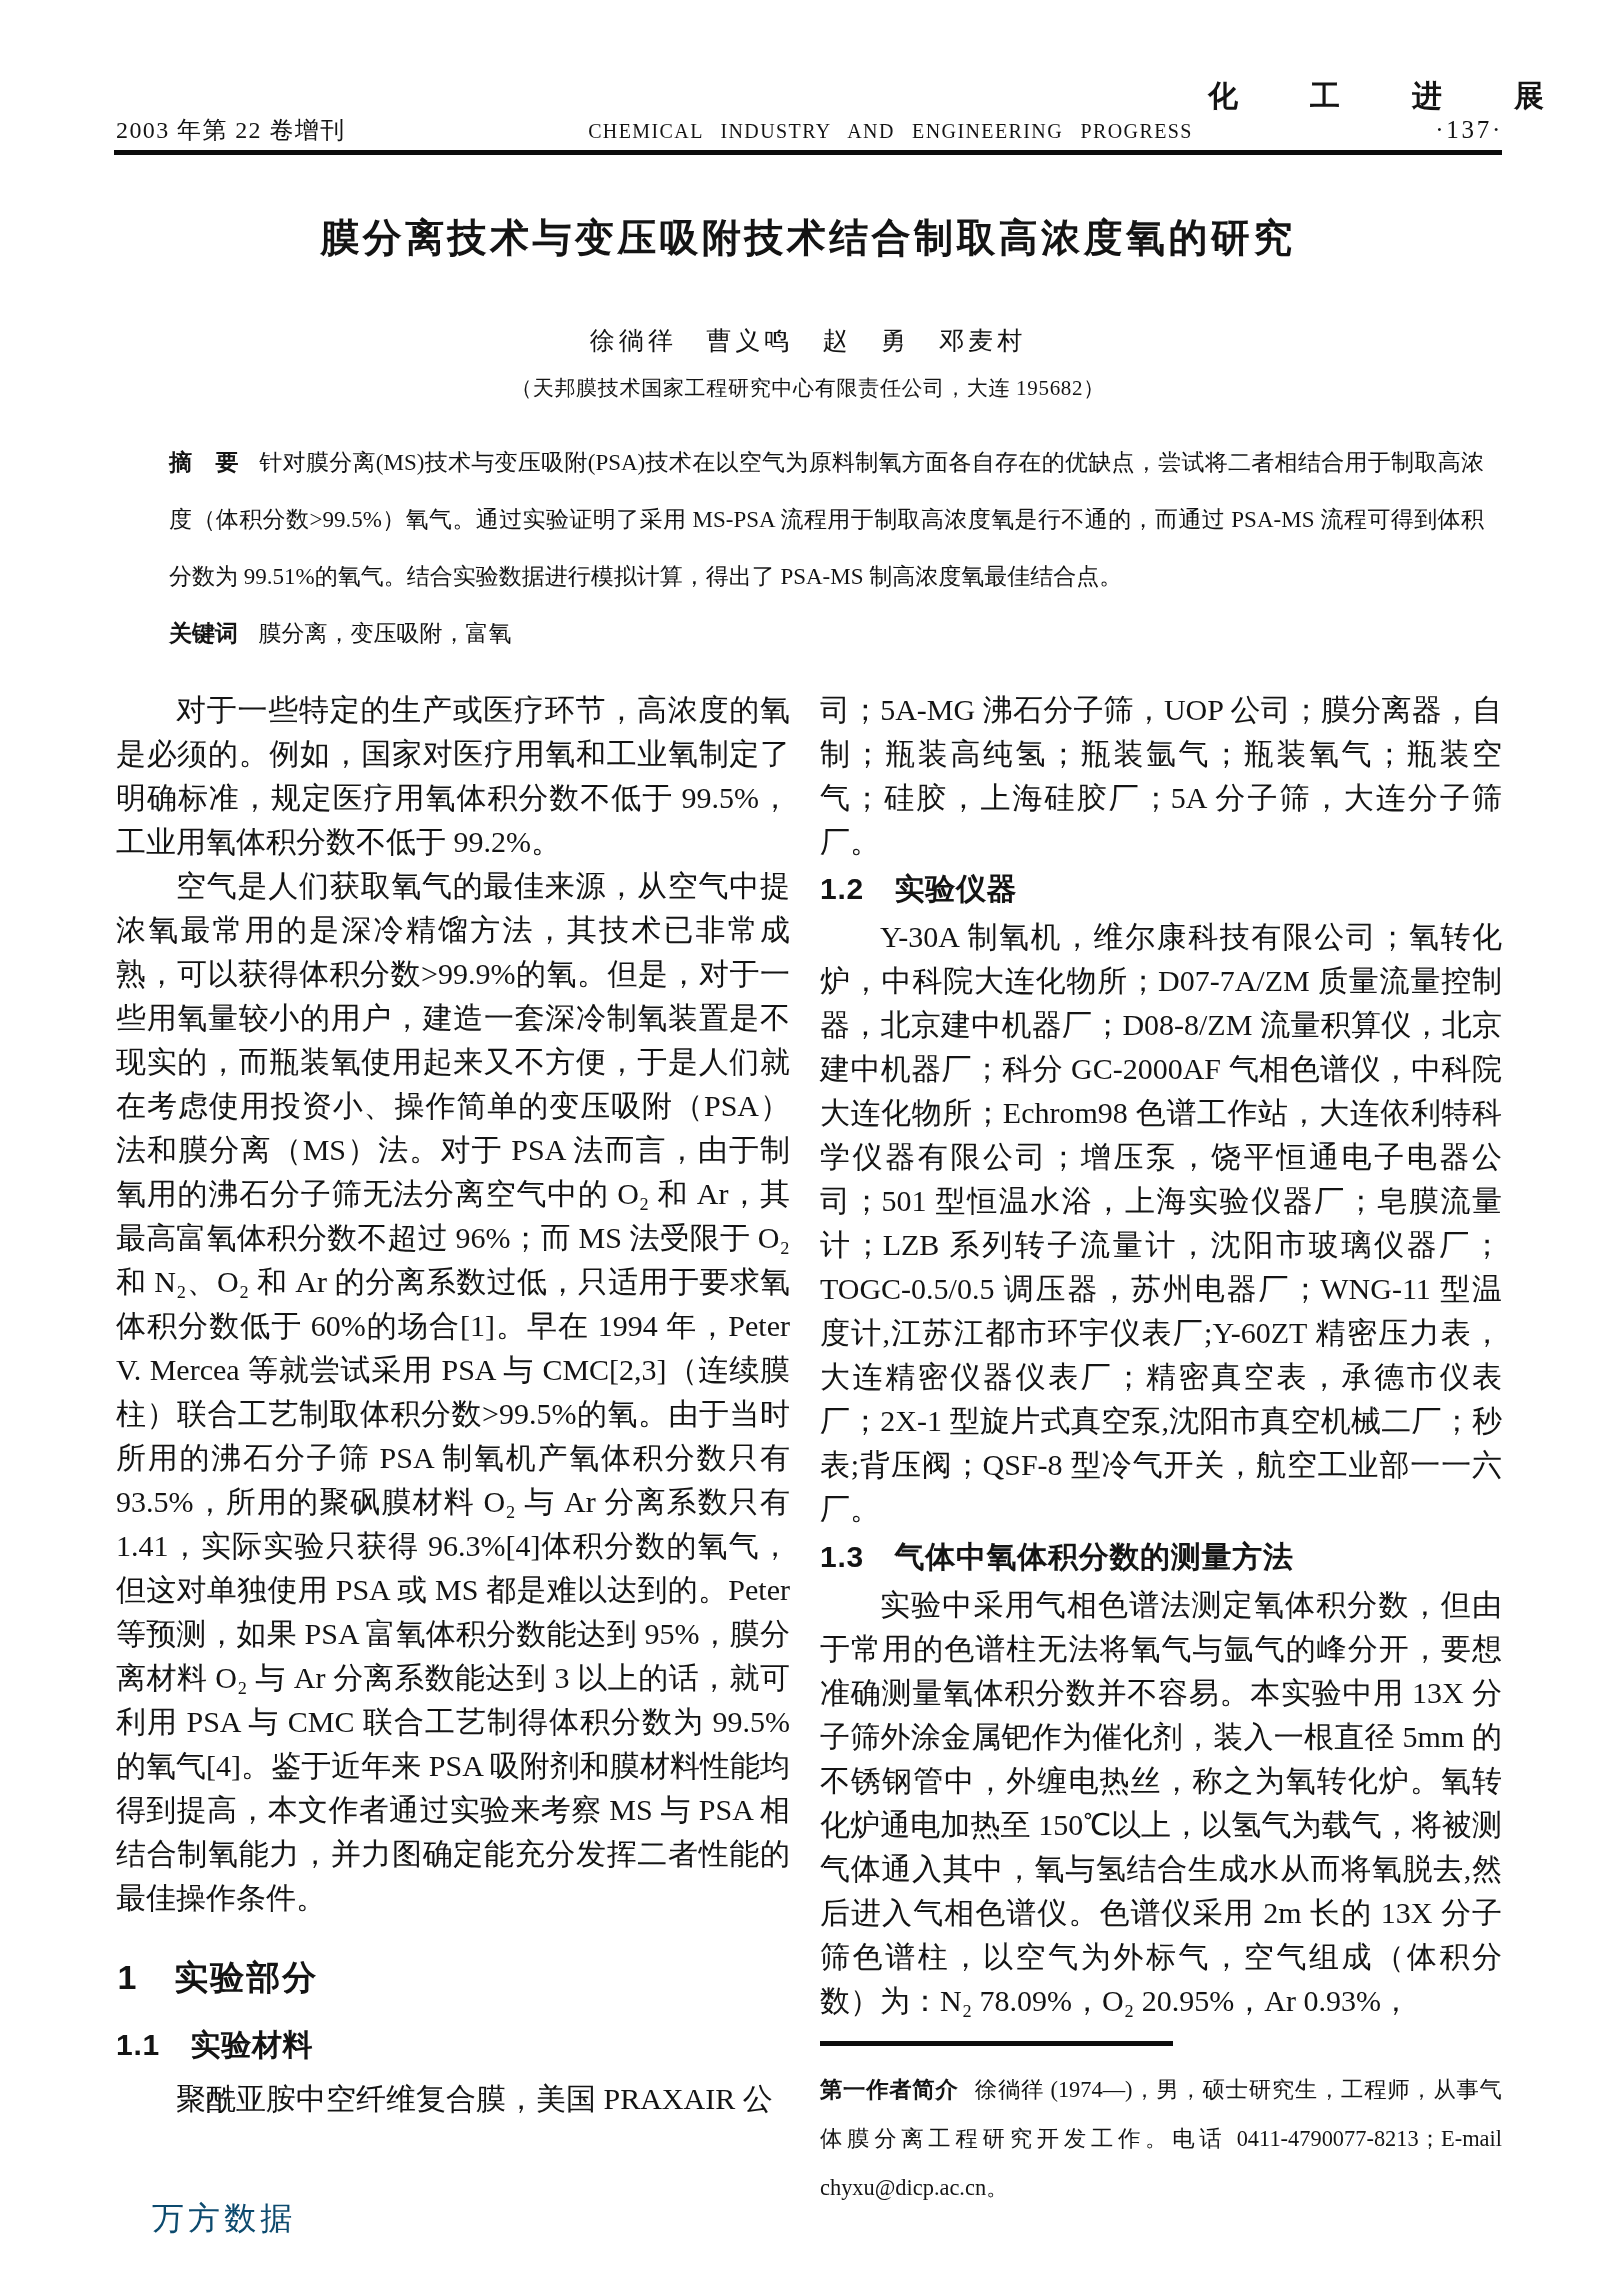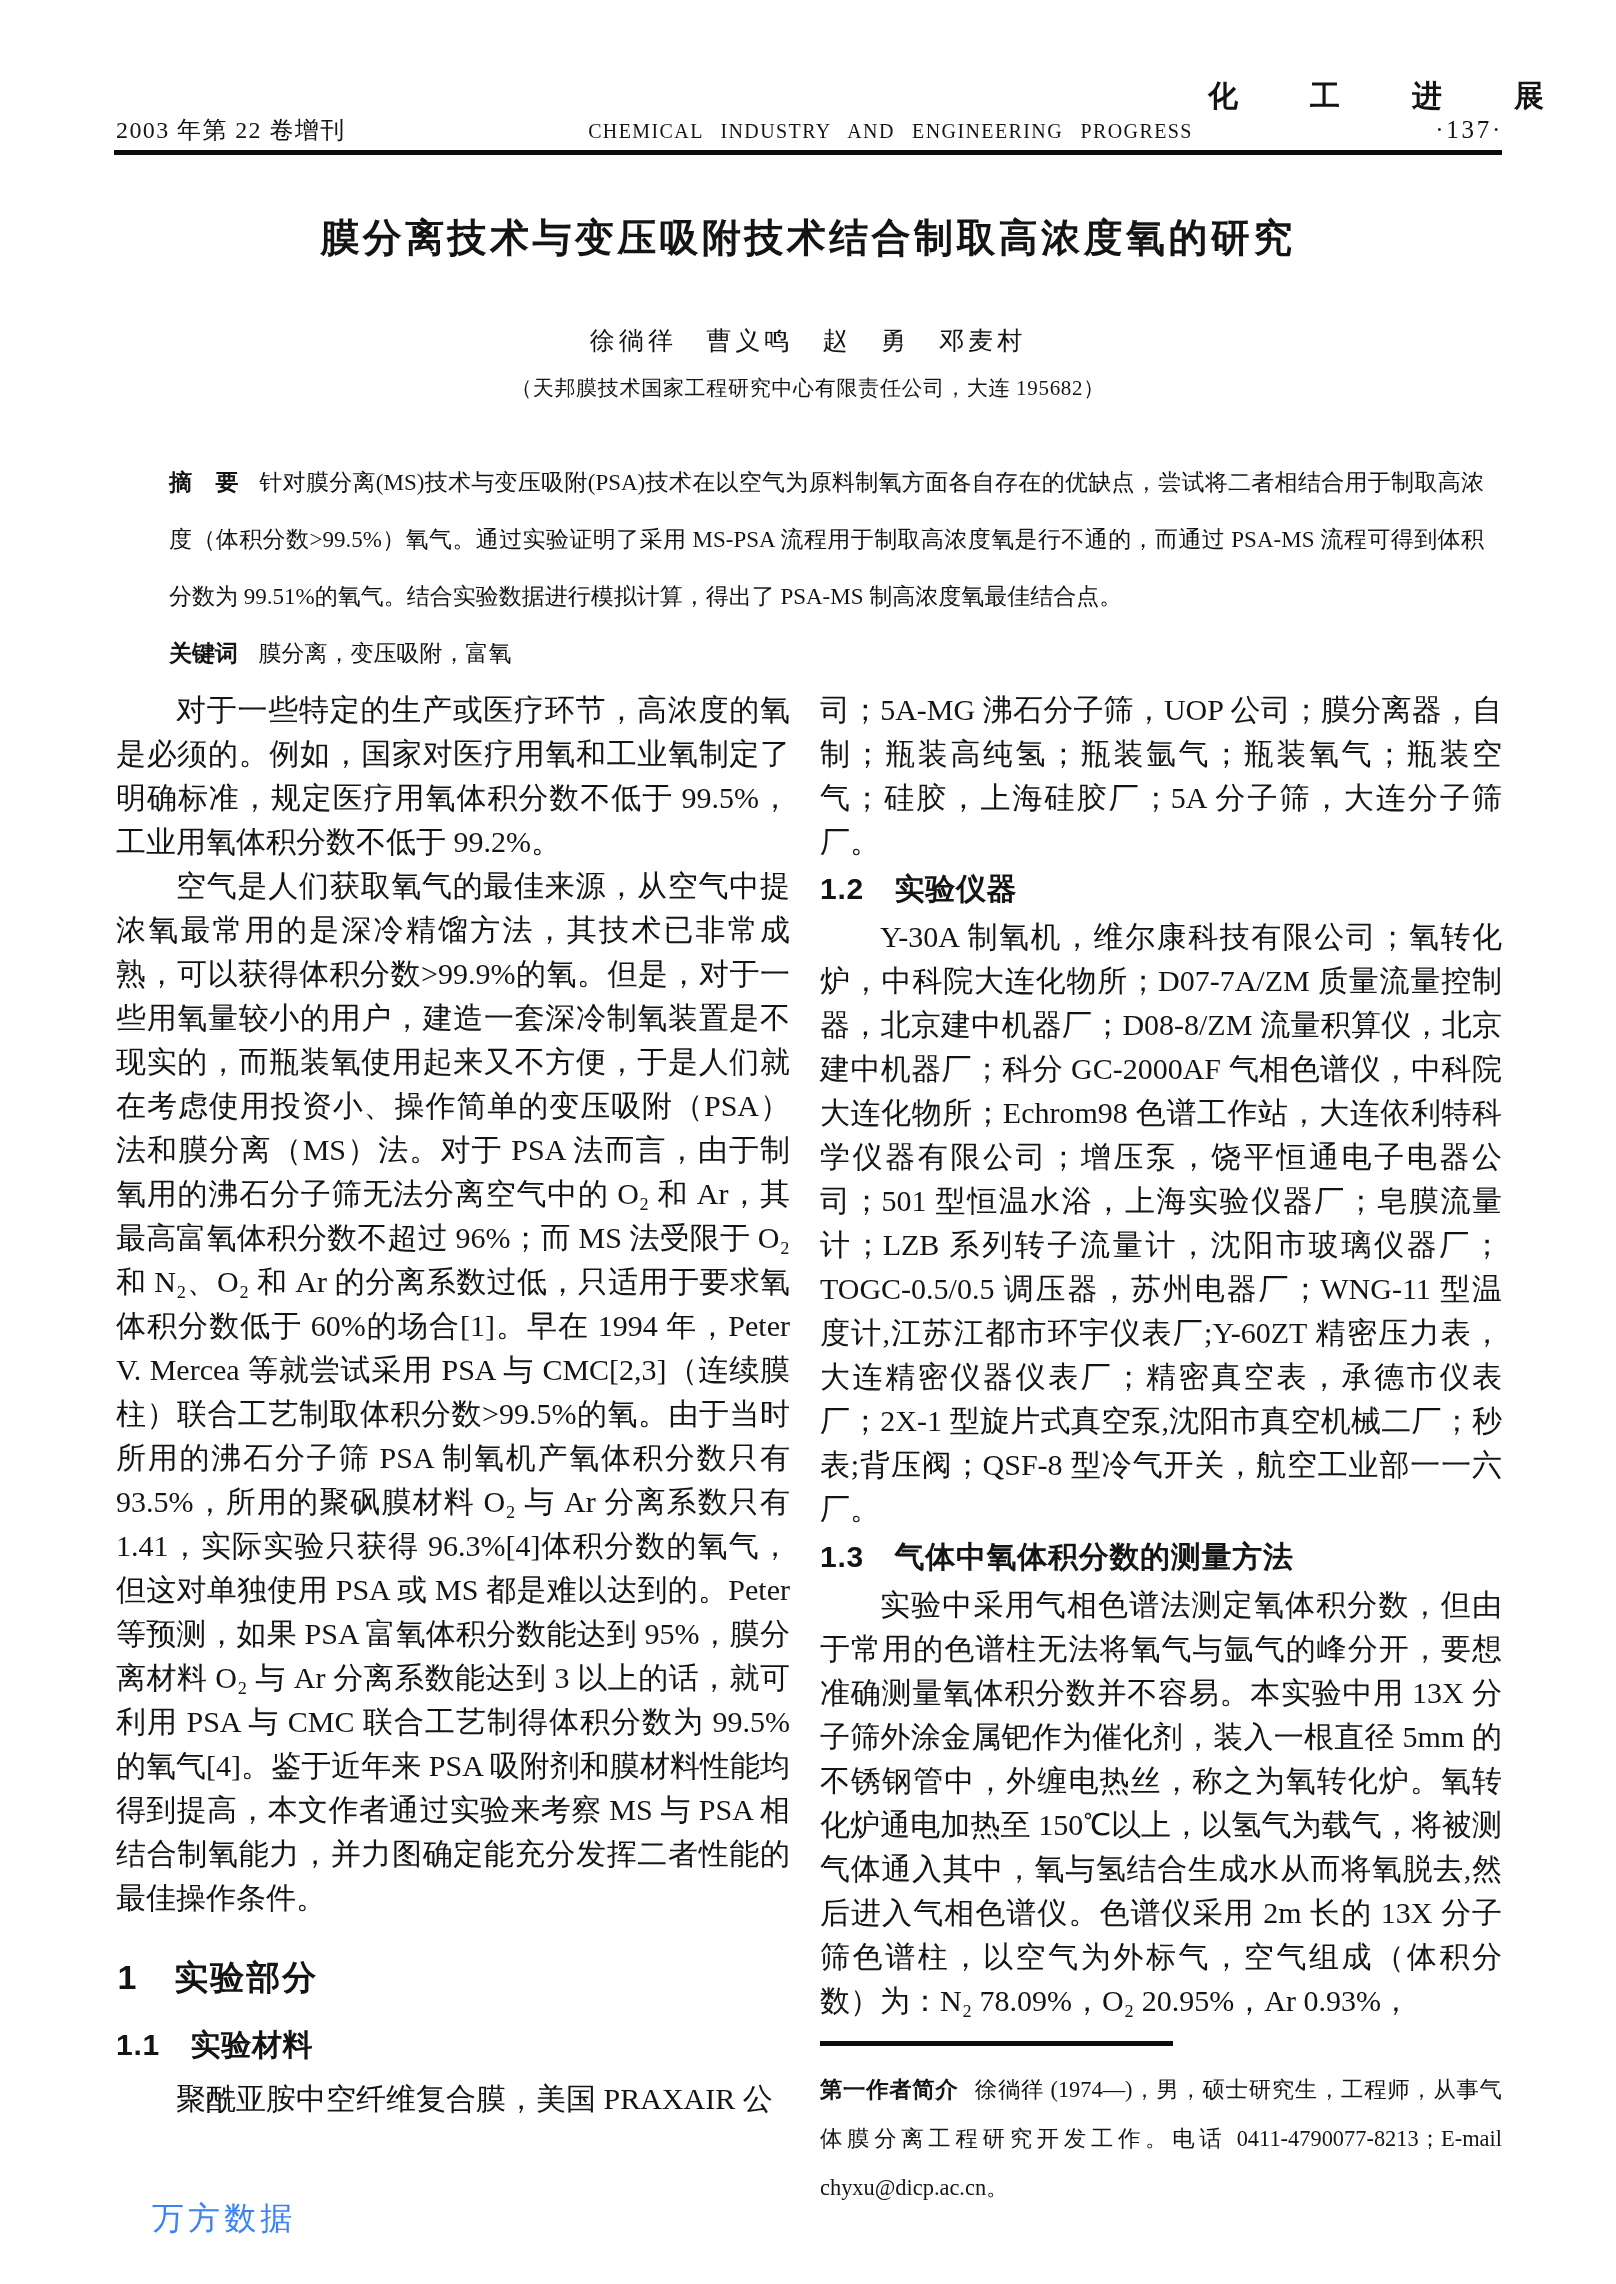--- a/index.html
+++ b/index.html
@@ -44,21 +44,21 @@
     position:absolute;top:324px;left:0;width:100%;
     text-align:center;font-size:25px;letter-spacing:4.1px;
   }
   .affiliation-line{
     position:absolute;top:374px;left:0;width:100%;
     text-align:center;font-size:21px;letter-spacing:0.7px;
   }
 
   
   .abstract-block{
-    position:absolute;top:454px;left:169px;width:1315px;
+    position:absolute;top:434px;left:169px;width:1315px;
     font-size:23px;line-height:57px;text-align:justify;font-family:Liberation Serif, serif;
   }
   .abstract-label,.keywords-label{font-weight:bold;margin-right:20.4px;}
   .keywords-line{margin-top:0;}
 
   
   .col{
     position:absolute;top:688px;
     font-size:30px;line-height:44px;text-align:justify;
   }
@@ -82,21 +82,21 @@
   .fn-rule{width:353px;height:5.4px;background:#0c0c0c;margin:17.7px 0 19px 0;}
   .footnote{
     font-size:22.4px;line-height:49px;text-align:justify;
     text-indent:0;
   }
   .fn-label{font-weight:bold;margin-right:16.3px;}
 
   
   .watermark{
     position:absolute;left:152px;top:2197px;
-    font-size:32px;color:#3b82f6;letter-spacing:4.1px;
+    font-size:32px;color:#0c4a6e;letter-spacing:4.1px;
   }
 </style>
 </head>
 <body>
 
 <div class="page">
 
   <div class="journal-cn">化工进展</div>
   <div class="header-line2">
     <span class="issue-info">2003 年第 22 卷增刊</span>

